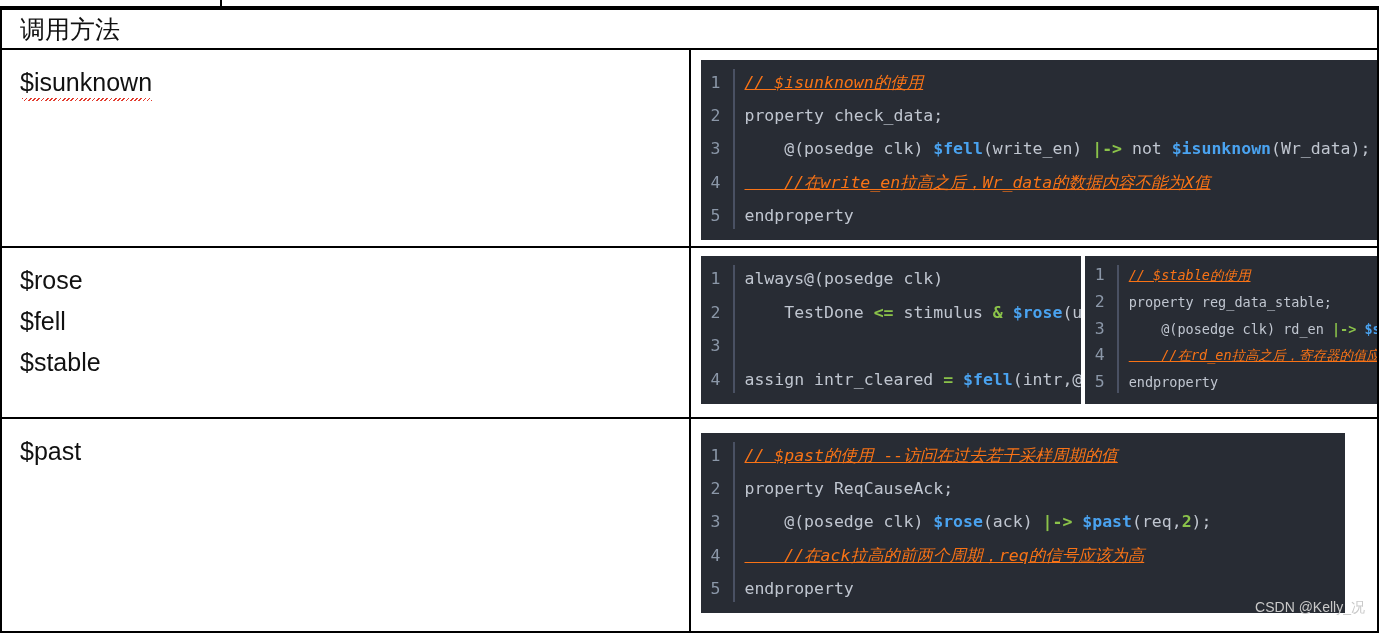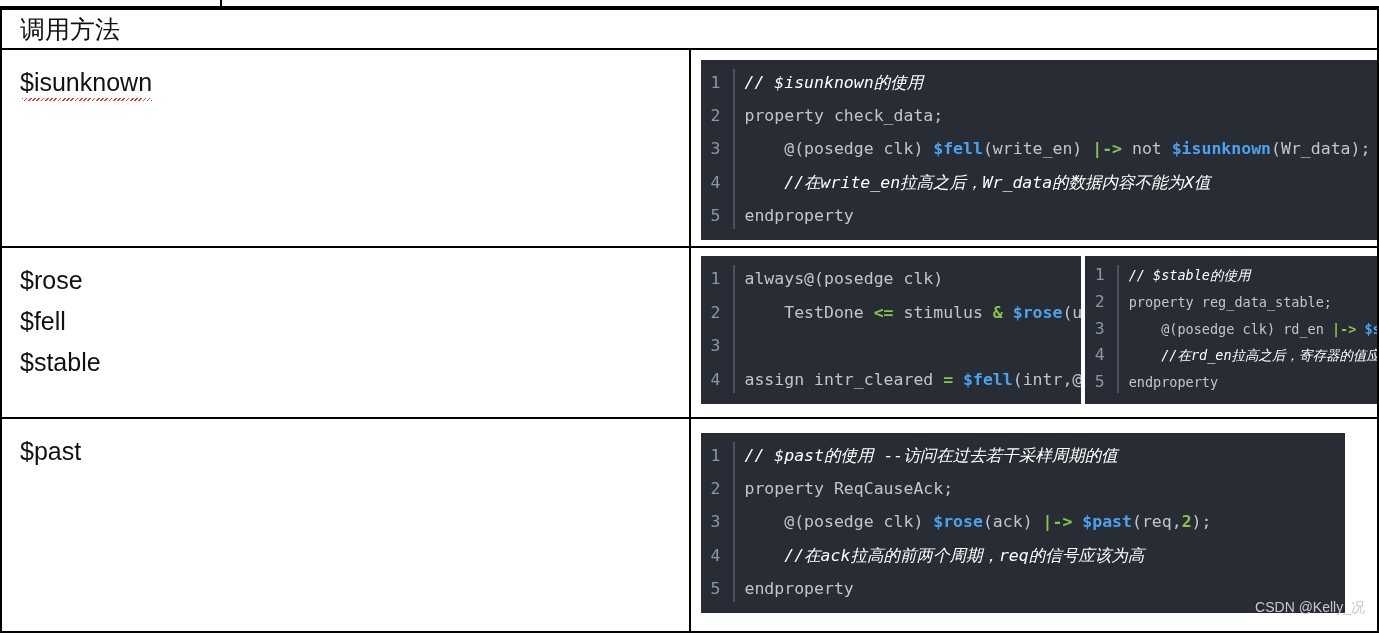--- a/index.html
+++ b/index.html
@@ -134,21 +134,21 @@
   .lines {
     white-space: pre;
     color: #c0c6d0;
     padding-right: 14px;
   }
   .lines .ln {
     height: 33px;
   }
 
   
-  .cm   { color: #ffffff; font-style: italic; }
+  .cm   { color: #f97316; font-style: italic; text-decoration: underline; }
   .fn   { color: #4aa3f0; font-weight: bold; }
   .op   { color: #8bc34a; font-weight: bold; }
   .num  { color: #8bc34a; font-weight: bold; }
   .pl   { color: #c0c6d0; }
 
   
   .watermark {
     position: absolute;
     right: 14px;
     bottom: 18px;

